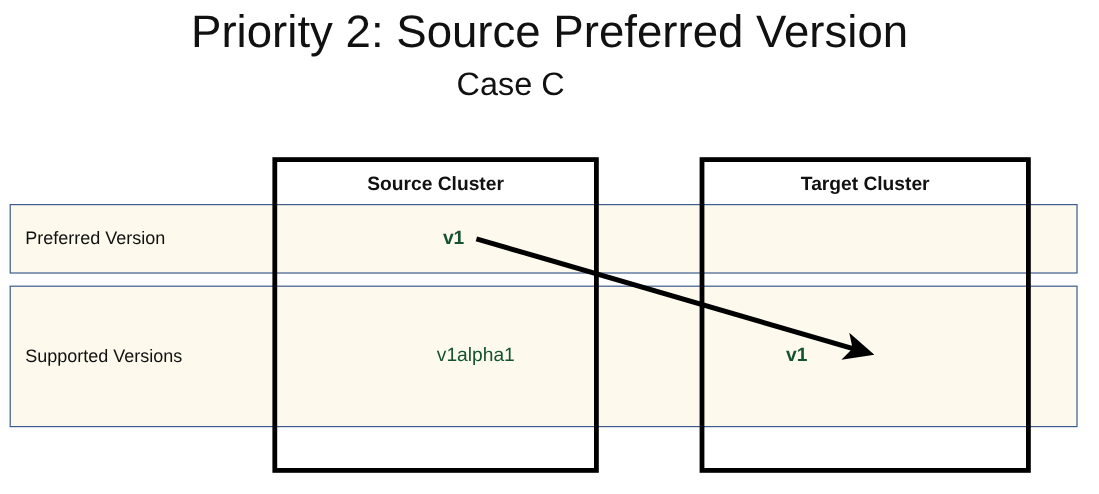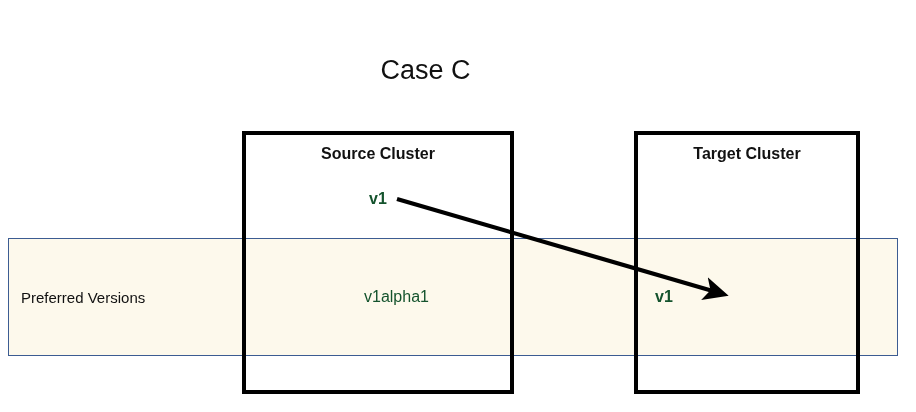--- a/index.html
+++ b/index.html
@@ -72,22 +72,22 @@
 
   
   .cluster-box {
     position: absolute;
     top: 131px;
     height: 263px;
     border: 4px solid #000000;
     box-sizing: border-box;
     background: transparent;
   }
-  #cluster-source { left: 242px; width: 272px; }
-  #cluster-target { left: 634px; width: 226px; }
+  #cluster-source { left: 227px; width: 272px; }
+  #cluster-target { left: 583px; width: 276px; }
 
   .cluster-title {
     position: absolute;
     left: 0;
     top: 10px;
     width: 100%;
     text-align: center;
     font-size: 16px;
     font-weight: bold;
     color: #111111;
@@ -118,25 +118,29 @@
     width: 916px;
     height: 412px;
     pointer-events: none;
   }
 </style>
 </head>
 <body>
 
 <div id="slide">
 
+  <div id="title">Priority 2: Source Preferred Version</div>
   <div id="subtitle">Case C</div>
 
+  <div class="row-band" id="row-preferred">
+    <span class="row-label">Preferred Version</span>
+  </div>
 
   <div class="row-band" id="row-supported">
-    <span class="row-label">Preferred Versions</span>
+    <span class="row-label">Supported Versions</span>
   </div>
 
   <div class="cluster-box" id="cluster-source">
     <div class="cluster-title">Source Cluster</div>
   </div>
 
   <div class="cluster-box" id="cluster-target">
     <div class="cluster-title">Target Cluster</div>
   </div>
 

